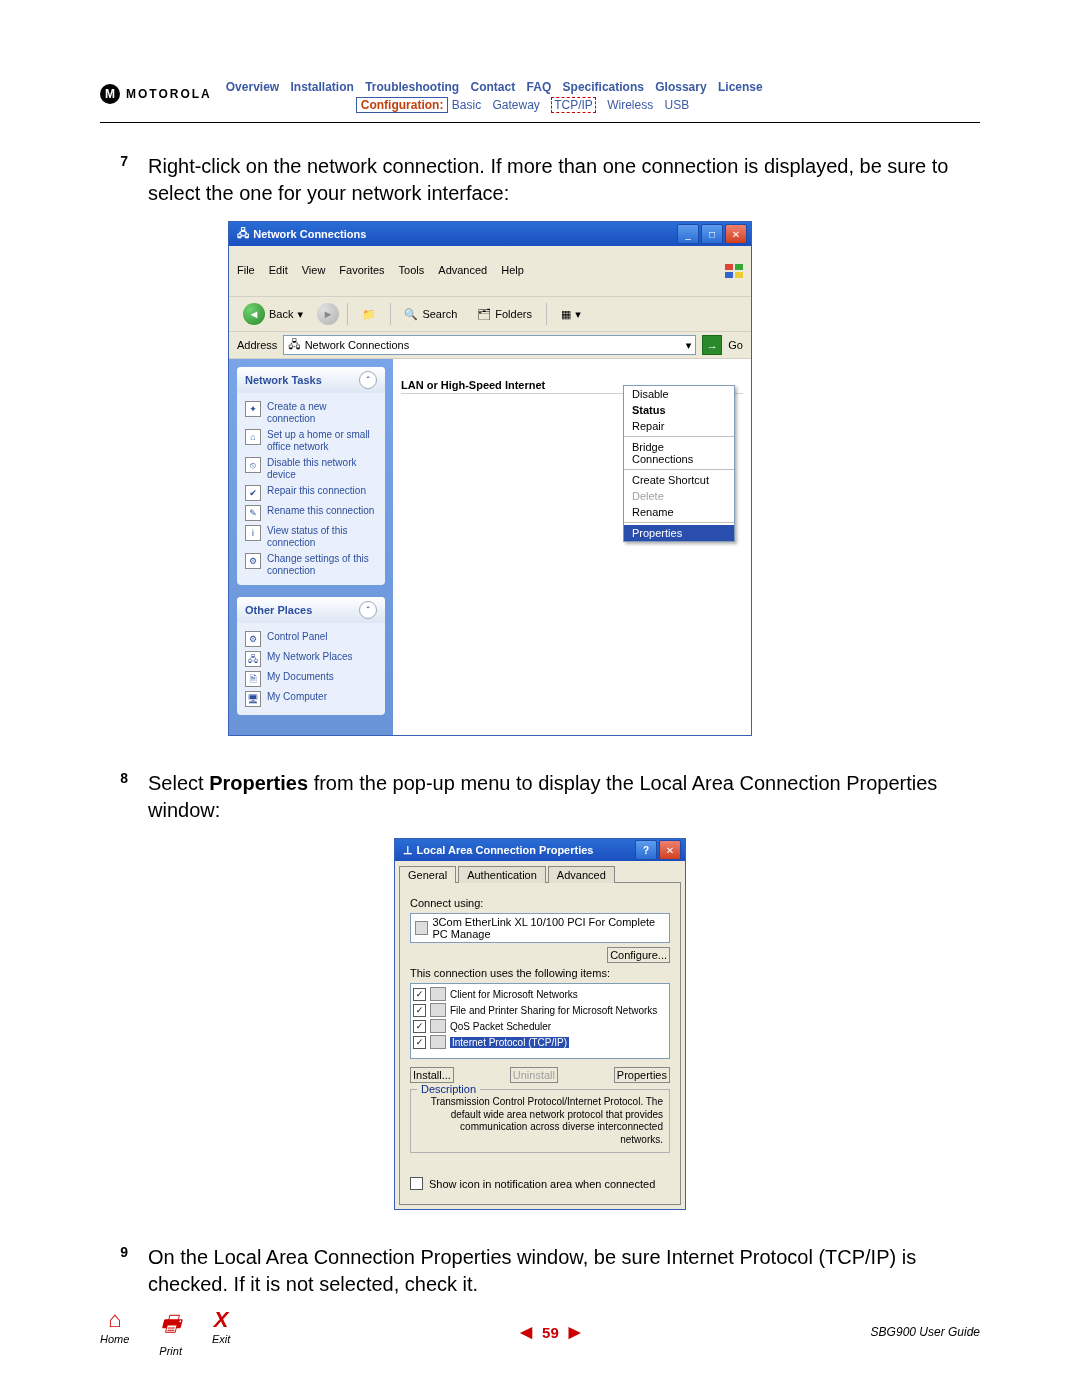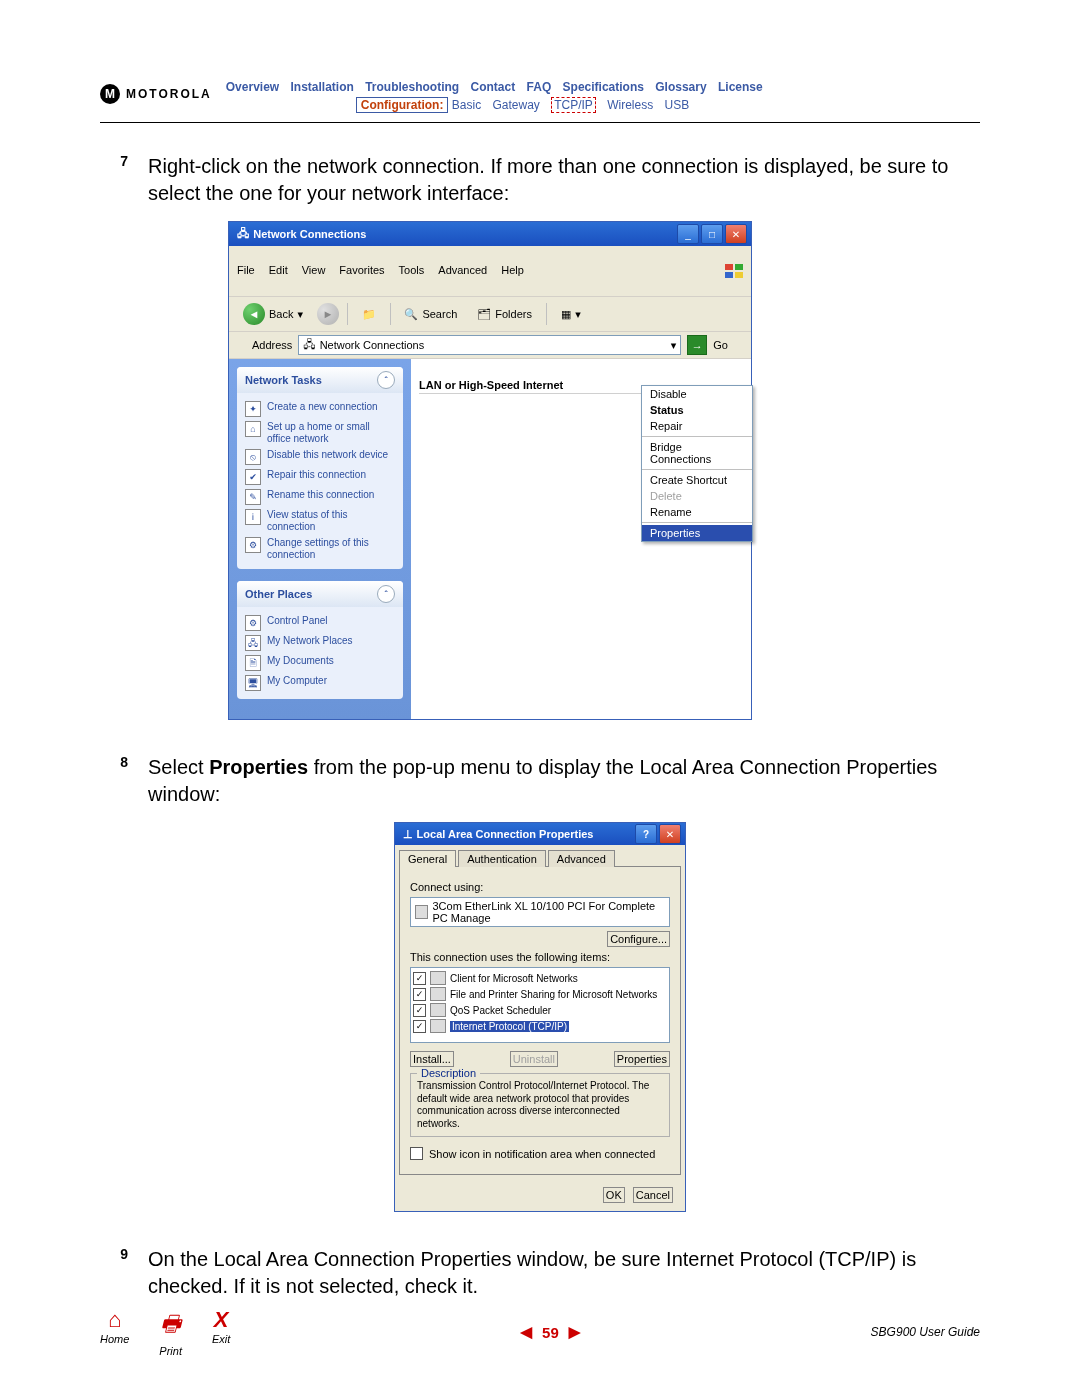--- a/index.html
+++ b/index.html
@@ -128,36 +128,36 @@
   .circle-btn {
     width: 22px; height: 22px; border-radius: 50%;
     display:flex;align-items:center;justify-content:center;
     color:#fff;font-weight:bold;
   }
   .circle-green { background: radial-gradient(circle at 30% 30%, #6ed06e, #2a8a2a);}
   .circle-grey { background: radial-gradient(circle at 30% 30%, #e0e0e0, #b0b0b0); color:#888;}
   .tbtn-sep { width:1px; height:22px; background:#c0c0c0; }
   .addressbar {
     display:flex; align-items:center; gap:6px;
-    padding:3px 23px;
+    padding:3px 8px;
     background:#ece9d8;
     border-bottom:1px solid #d4d0c8;
   }
   .addr-combo {
     flex:1; background:#fff; border:1px solid #7f9db9; height:18px;
     display:flex; align-items:center; padding:0 4px; gap:4px;
   }
   .addr-go {
     background:#2a8a2a; color:#fff; width:18px;height:18px;
     display:flex;align-items:center;justify-content:center;
     border:1px solid #1a6a1a;
   }
   .win1-body { display:flex; }
   .sidepane {
-    width: 182px;
+    width: 164px;
     background: linear-gradient(to bottom, #7aa4e8, #6a94d8);
     padding: 8px;
     box-sizing: border-box;
   }
   .taskbox {
     background: #eaf0fb;
     border-radius: 4px;
     margin-bottom: 12px;
     overflow:hidden;
   }
@@ -265,20 +265,21 @@
   }
   .listrow { display:flex; align-items:center; gap:4px; font-size:10px; padding:1px 0;}
   .listrow.sel .lbl { background:#2a4eae; color:#fff; padding:0 2px; }
   .chk { width:11px;height:11px;border:1px solid #555;background:#fff;display:flex;align-items:center;justify-content:center;font-size:9px;}
   .mini-ico {width:14px;height:12px;border:1px solid #888;background:#ddd;}
   .group-frame {
     border:1px solid #b0b0b0;
     padding:6px;
     margin-top:6px;
     position:relative;
+    text-align:right;
   }
   .group-frame .legend {
     position:absolute; top:-7px; left:6px;
     background:#ece9d8; padding:0 4px; color:#0a2a8a;
   }
   .dlg-buttons { display:flex; justify-content:flex-end; gap:8px; padding:8px 12px; }
 
   
   .footer {
     position:absolute;
@@ -542,28 +543,24 @@
       </div>
       <div class="field-row" style="display:flex;justify-content:space-between;margin-top:8px">
         <button class="btn">Install...</button>
         <button class="btn disabled">Uninstall</button>
         <button class="btn">Properties</button>
       </div>
       <div class="group-frame">
         <span class="legend">Description</span>
         <div style="font-size:10px;line-height:1.25">Transmission Control Protocol/Internet Protocol. The default wide area network protocol that provides communication across diverse interconnected networks.</div>
       </div>
-      <div class="field-row" style="display:flex;align-items:center;gap:6px;margin-top:10px">
+      <div class="field-row" style="display:flex;align-items:center;gap:6px;margin-top:24px">
         <span class="chk"></span>
         <span>Show icon in notification area when connected</span>
       </div>
-    </div>
-    <div class="dlg-buttons">
-      <button class="btn">OK</button>
-      <button class="btn">Cancel</button>
     </div>
   </div>
 
   <div class="step">
     <div class="step-num">9</div>
     <div class="step-body">On the Local Area Connection Properties window, be sure Internet Protocol (TCP/IP) is checked. If it is not selected, check it.</div>
   </div>
 
   <div class="footer">
     <div class="foot-btns">

